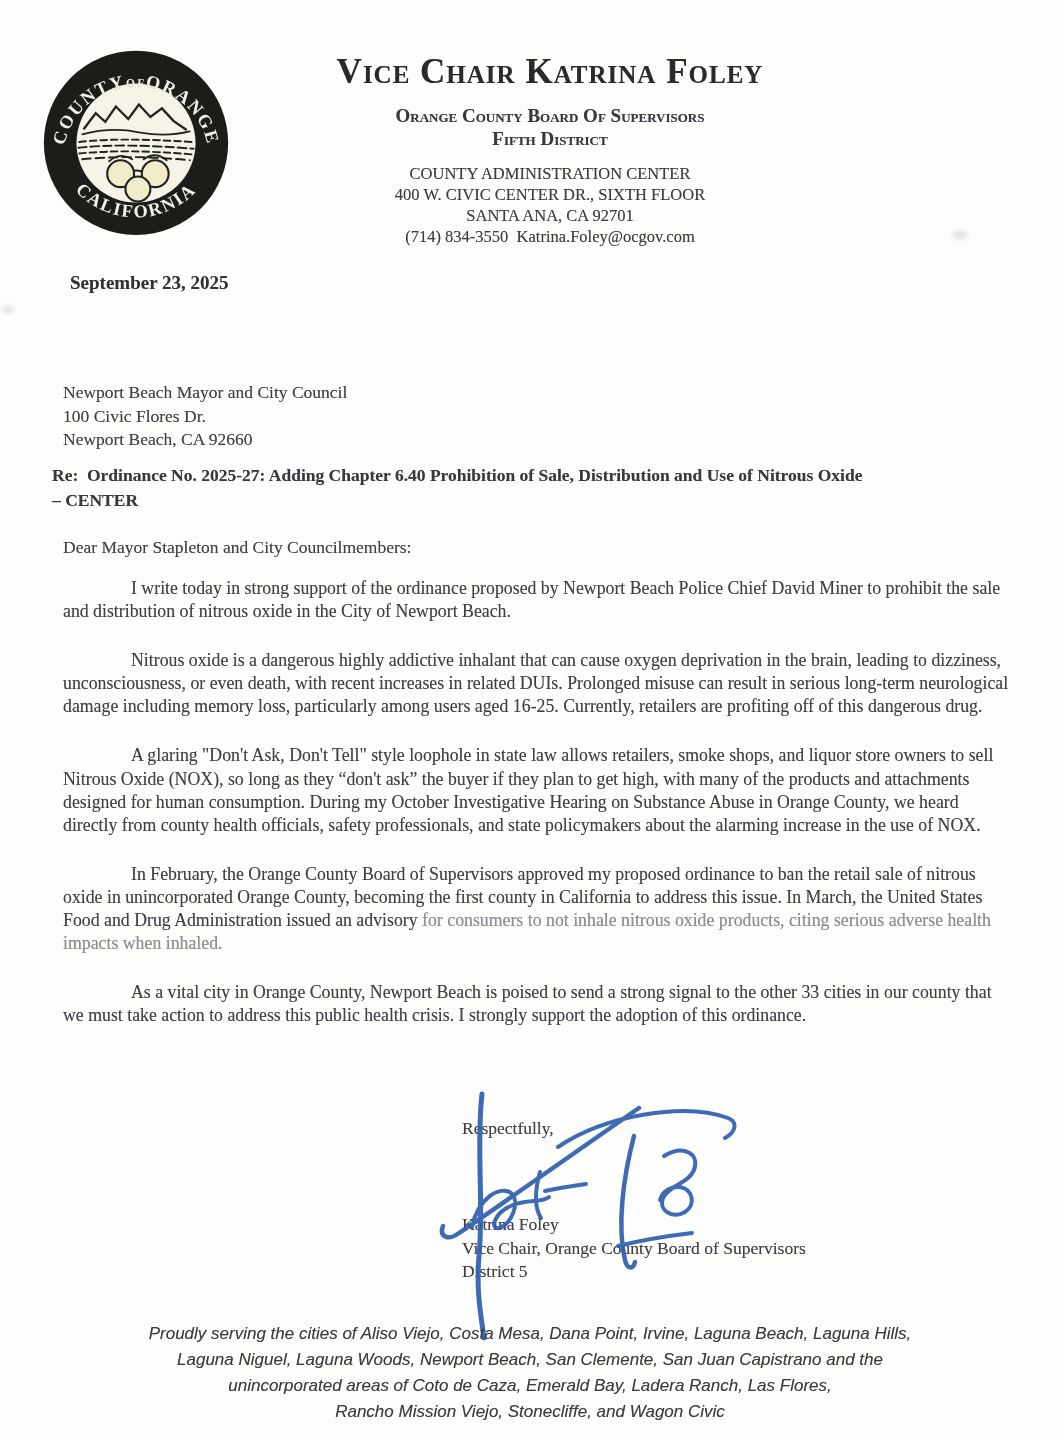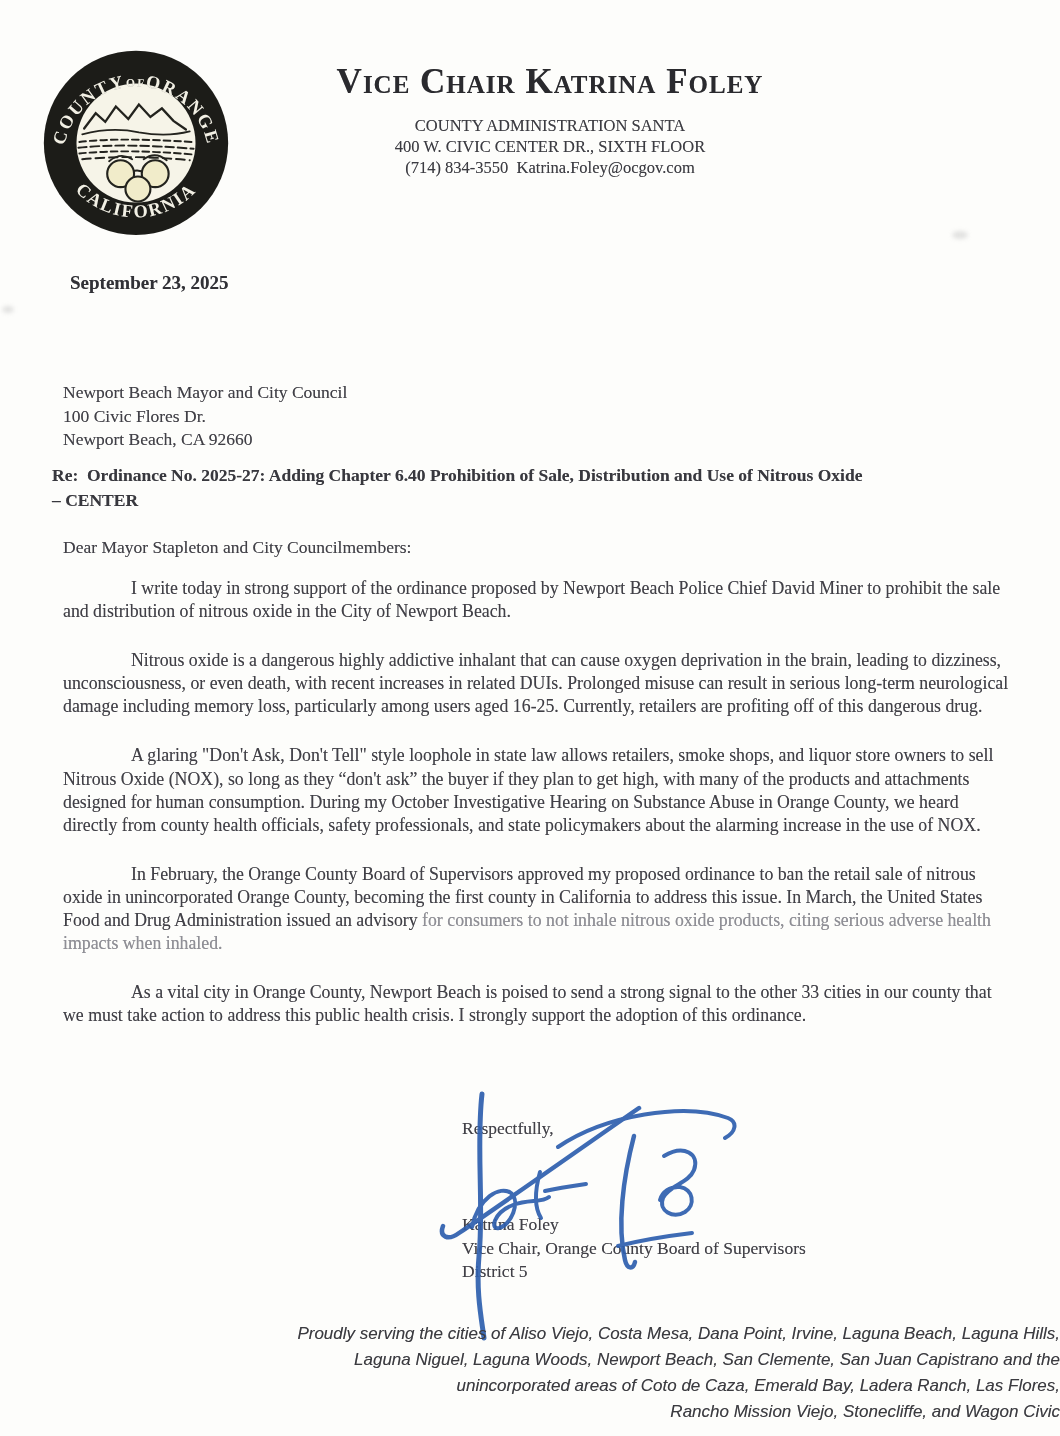--- a/index.html
+++ b/index.html
@@ -11,21 +11,21 @@
     font-family:"Liberation Serif", serif;
     color:#414047;
     overflow:hidden;
     text-shadow:0 0 0.4px rgba(65,64,71,0.45);
   }
 
   
   .seal { position:absolute; left:40px; top:44px; width:192px; height:196px; }
   .seal text { font-family:"Liberation Serif", serif; font-weight:bold; fill:#f2f0e4; letter-spacing:2px; }
 
-  .masthead { position:absolute; left:70px; right:30px; top:52px; text-align:center;margin-top:10px; }
+  .masthead { position:absolute; left:70px; right:30px; top:52px; text-align:center; }
   .m-title { font-size:35px; font-weight:700; font-variant:small-caps; letter-spacing:1px; color:#2a2a2e; }
   .m-org   { margin-top:12px; font-size:19px; line-height:23px; font-weight:700; font-variant:small-caps; color:#38383e; }
   .m-addr  { margin-top:13px; font-size:16.5px; line-height:21px; color:#3c3c42; }
   .pre     { white-space:pre-wrap; }
 
   .date { position:absolute; top:272px; left:70px; right:30px; text-align:left;
           font-weight:700; font-size:19px; color:#313136; }
 
   
   .recipient  { position:absolute; left:63px; top:351px; font-size:17.5px; line-height:23.5px;margin-top:30px; }
@@ -36,21 +36,21 @@
   .letter-body { position:absolute; left:63px; top:577px; width:948px;
                  font-size:17.8px; line-height:23.1px; }
   .letter-body p { margin:0 0 26px 0; text-indent:68px; }
   .faded { color:#8f8f96; }
 
   .valediction { position:absolute; left:462px; top:1118px; font-size:17.5px; }
   .signer      { position:absolute; left:462px; top:1213px; font-size:17.5px; line-height:23.5px; }
 
   .signature-svg { position:absolute; left:362px; top:1086px; width:420px; height:256px; }
 
-  .footer { position:absolute; left:0; right:0; top:1321px; text-align:right;
+  .footer { position:absolute; left:0; right:0; top:1321px; text-align:center;
             font-family:"Liberation Sans", sans-serif; font-style:italic;
             font-size:17px; line-height:26px; color:#3b3b40; }
 
   
   .smudge { position:absolute; background:rgba(130,130,138,0.22); border-radius:50%; filter:blur(2px); }
   .smudge-a { left:952px; top:231px; width:16px; height:8px; }
   .smudge-b { left:2px;  top:306px; width:12px; height:7px; }
 </style>
 </head>
 <body>
@@ -85,23 +85,28 @@
         <path d="M 92,134 Q 100,126 110,133"></path>
       </g>
       <circle cx="84" cy="133" r="14" fill="#f1ecca" stroke="#23231e" stroke-width="2.2"></circle>
       <circle cx="120" cy="133" r="14" fill="#f1ecca" stroke="#23231e" stroke-width="2.2"></circle>
       <circle cx="102" cy="149" r="13" fill="#f1ecca" stroke="#23231e" stroke-width="2.2"></circle>
     </g>
   </svg>
 
   <div class="masthead">
     <div class="m-title">Vice Chair Katrina Foley</div>
+    <div class="m-org">
+      <div>Orange County Board Of Supervisors</div>
+      <div>Fifth District</div>
+    </div>
     <div class="m-addr">
-      <div>COUNTY ADMINISTRATION SANTA</div>
+      <div>COUNTY ADMINISTRATION CENTER</div>
       <div>400 W. CIVIC CENTER DR., SIXTH FLOOR</div>
+      <div>SANTA ANA, CA 92701</div>
       <div class="pre">(714) 834-3550  Katrina.Foley@ocgov.com</div>
     </div>
   </div>
 
   <div class="date">September 23, 2025</div>
 
   <div class="recipient">
     <div>Newport Beach Mayor and City Council</div>
     <div>100 Civic Flores Dr.</div>
     <div>Newport Beach, CA 92660</div>

